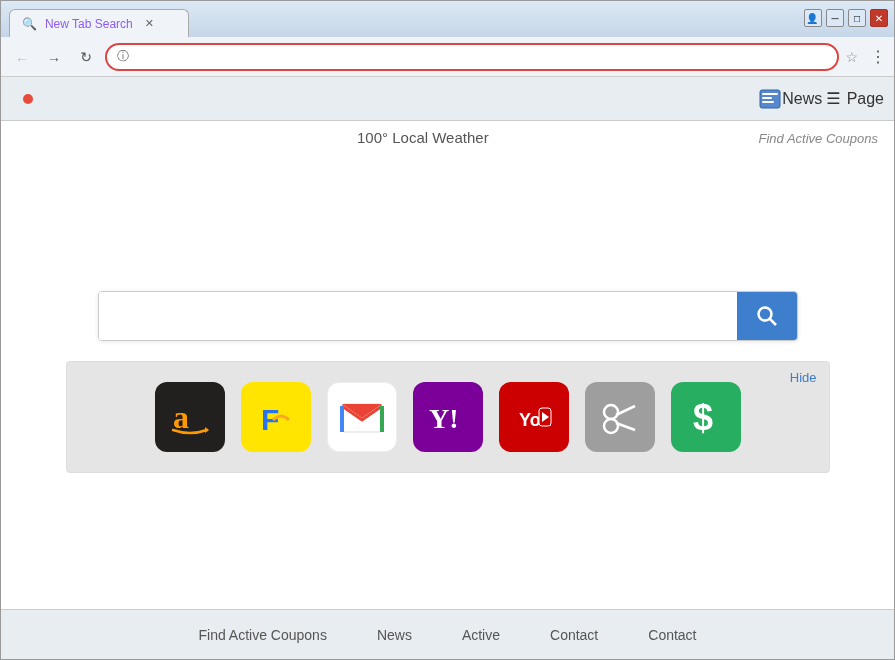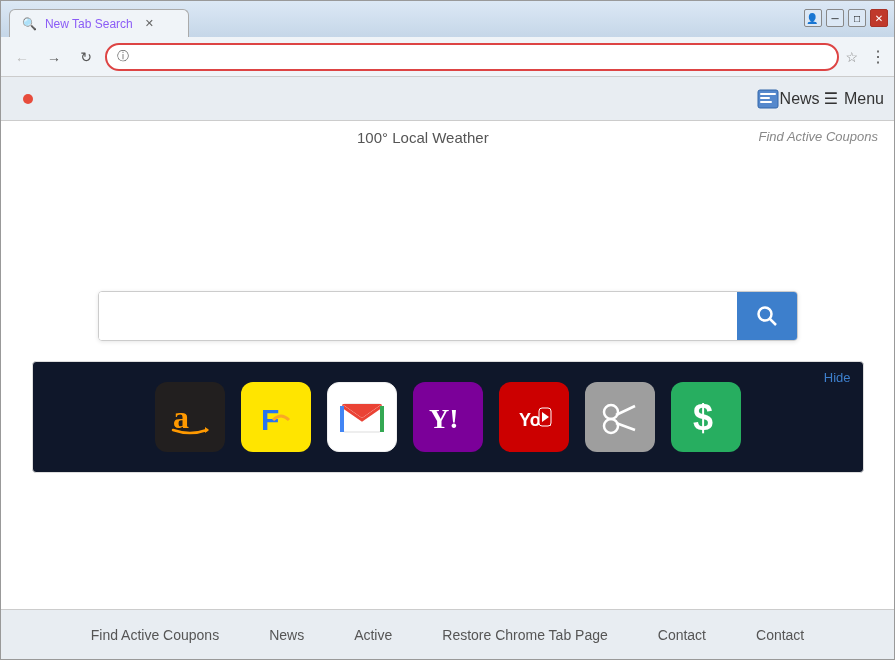--- a/index.html
+++ b/index.html
@@ -226,21 +226,21 @@
       background: white;
       overflow: hidden;
       position: relative;
       display: flex;
       flex-direction: column;
     }
 
     .weather-bar {
       display: flex;
       justify-content: space-between;
-      align-items: flex-start;
+      align-items: flex-end;
       padding: 8px 16px;
     }
 
     .weather-text {
       font-size: 15px;
       color: #555;
       margin-left: 340px;
     }
 
     .find-coupons-top {
@@ -283,25 +283,25 @@
       width: 60px;
       cursor: pointer;
       display: flex;
       align-items: center;
       justify-content: center;
       color: white;
       font-size: 20px;
     }
 
     .shortcuts-box {
-      width: 832px;
+      width: 764px;
       border: 1px solid #ddd;
       border-radius: 4px;
       padding: 20px;
-      background: #0f172a;
+      background: #e5e5e5;
       position: relative;
     }
 
     .hide-btn {
       position: absolute;
       top: 8px;
       right: 12px;
       font-size: 13px;
       color: #3d7fcc;
       cursor: pointer;
@@ -408,21 +408,21 @@
         <rect x="2" y="3" width="20" height="18" rx="2" fill="#5588cc" stroke="#3366aa" stroke-width="1"></rect>
         <rect x="4" y="6" width="16" height="2" rx="1" fill="white"></rect>
         <rect x="4" y="10" width="10" height="2" rx="1" fill="white"></rect>
         <rect x="4" y="14" width="12" height="2" rx="1" fill="white"></rect>
       </svg>
       <span class="news-label">News</span>
     </div>
 
     <div class="menu-btn">
       <span>☰</span>
-      <span>Menu</span>
+      <span>Page</span>
     </div>
   </div>
 
   <div class="page-content">
 
     <div class="weather-bar">
       <span class="weather-text">
         <span>100°</span>
         <span>Local Weather</span>
       </span>
@@ -504,18 +504,17 @@
         </div>
       </div>
 
     </div>
   </div>
 
   <div class="footer">
     <a class="footer-link">Find Active Coupons</a>
     <a class="footer-link">News</a>
     <a class="footer-link">Active</a>
-    <a class="footer-link">Restore Chrome Tab Page</a>
     <a class="footer-link">Contact</a>
     <a class="footer-link">Contact</a>
   </div>
 
 </div>
 
 </body></html>

